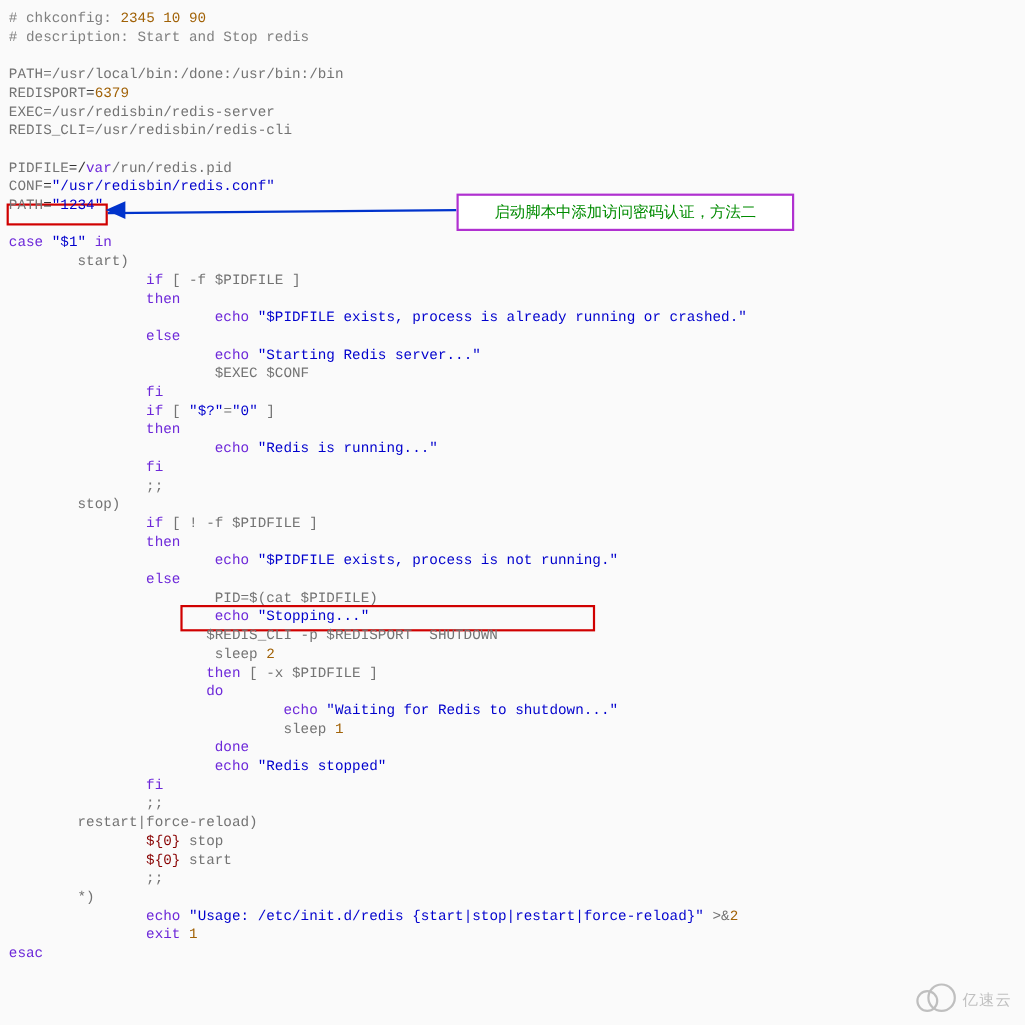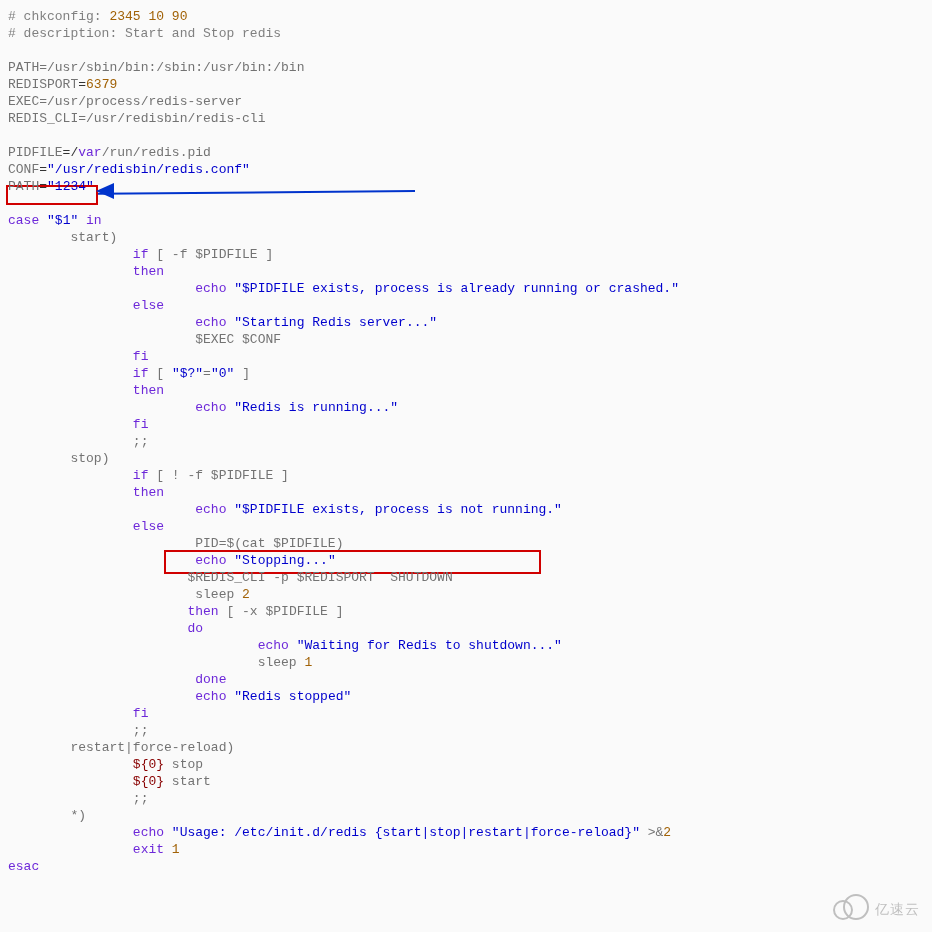--- a/index.html
+++ b/index.html
@@ -140,29 +140,32 @@
 </style>
 </head>
 <body>
 
 <div class="anno">
   <div class="box-auth"></div>
   <div class="arrow">
     <div class="arrow-line"></div>
     <div class="arrow-head"></div>
   </div>
+  <div class="box-callout">
+    <span class="callout-text">启动脚本中添加访问密码认证，方法二</span>
+  </div>
   <div class="box-echo"></div>
 </div>
 
 <div class="code"><span class="c-gray"># chkconfig:</span> <span class="c-red">2345 10 90</span>
 <span class="c-gray"># description: Start and Stop redis</span>
 
-<span class="c-black">PATH</span><span class="c-black">=/usr/sbin/bin:/sbin:/usr/bin:/bin</span>
+<span class="c-black">PATH</span><span class="c-black">=/usr/local/bin:/done:/usr/bin:/bin</span>
 <span class="c-black">REDISPORT</span>=<span class="c-red">6379</span>
-<span class="c-black">EXEC</span><span class="c-black">=/usr/process/redis-server</span>
+<span class="c-black">EXEC</span><span class="c-black">=/usr/redisbin/redis-server</span>
 <span class="c-black">REDIS_CLI</span><span class="c-black">=/usr/redisbin/redis-cli</span>
 
 <span class="c-black">PIDFILE</span>=/<span class="c-teal">var</span><span class="c-black">/run/redis.pid</span>
 <span class="c-black">CONF</span>=<span class="c-blue">"/usr/redisbin/redis.conf"</span>
 <span class="c-black">PATH</span>=<span class="c-blue">"1234"</span>
 
 <span class="c-teal">case</span> <span class="c-blue">"$1"</span> <span class="c-teal">in</span>
         <span class="c-black">start)</span>
                 <span class="c-teal">if</span> <span class="c-black">[ -f $PIDFILE ]</span>
                 <span class="c-teal">then</span>

